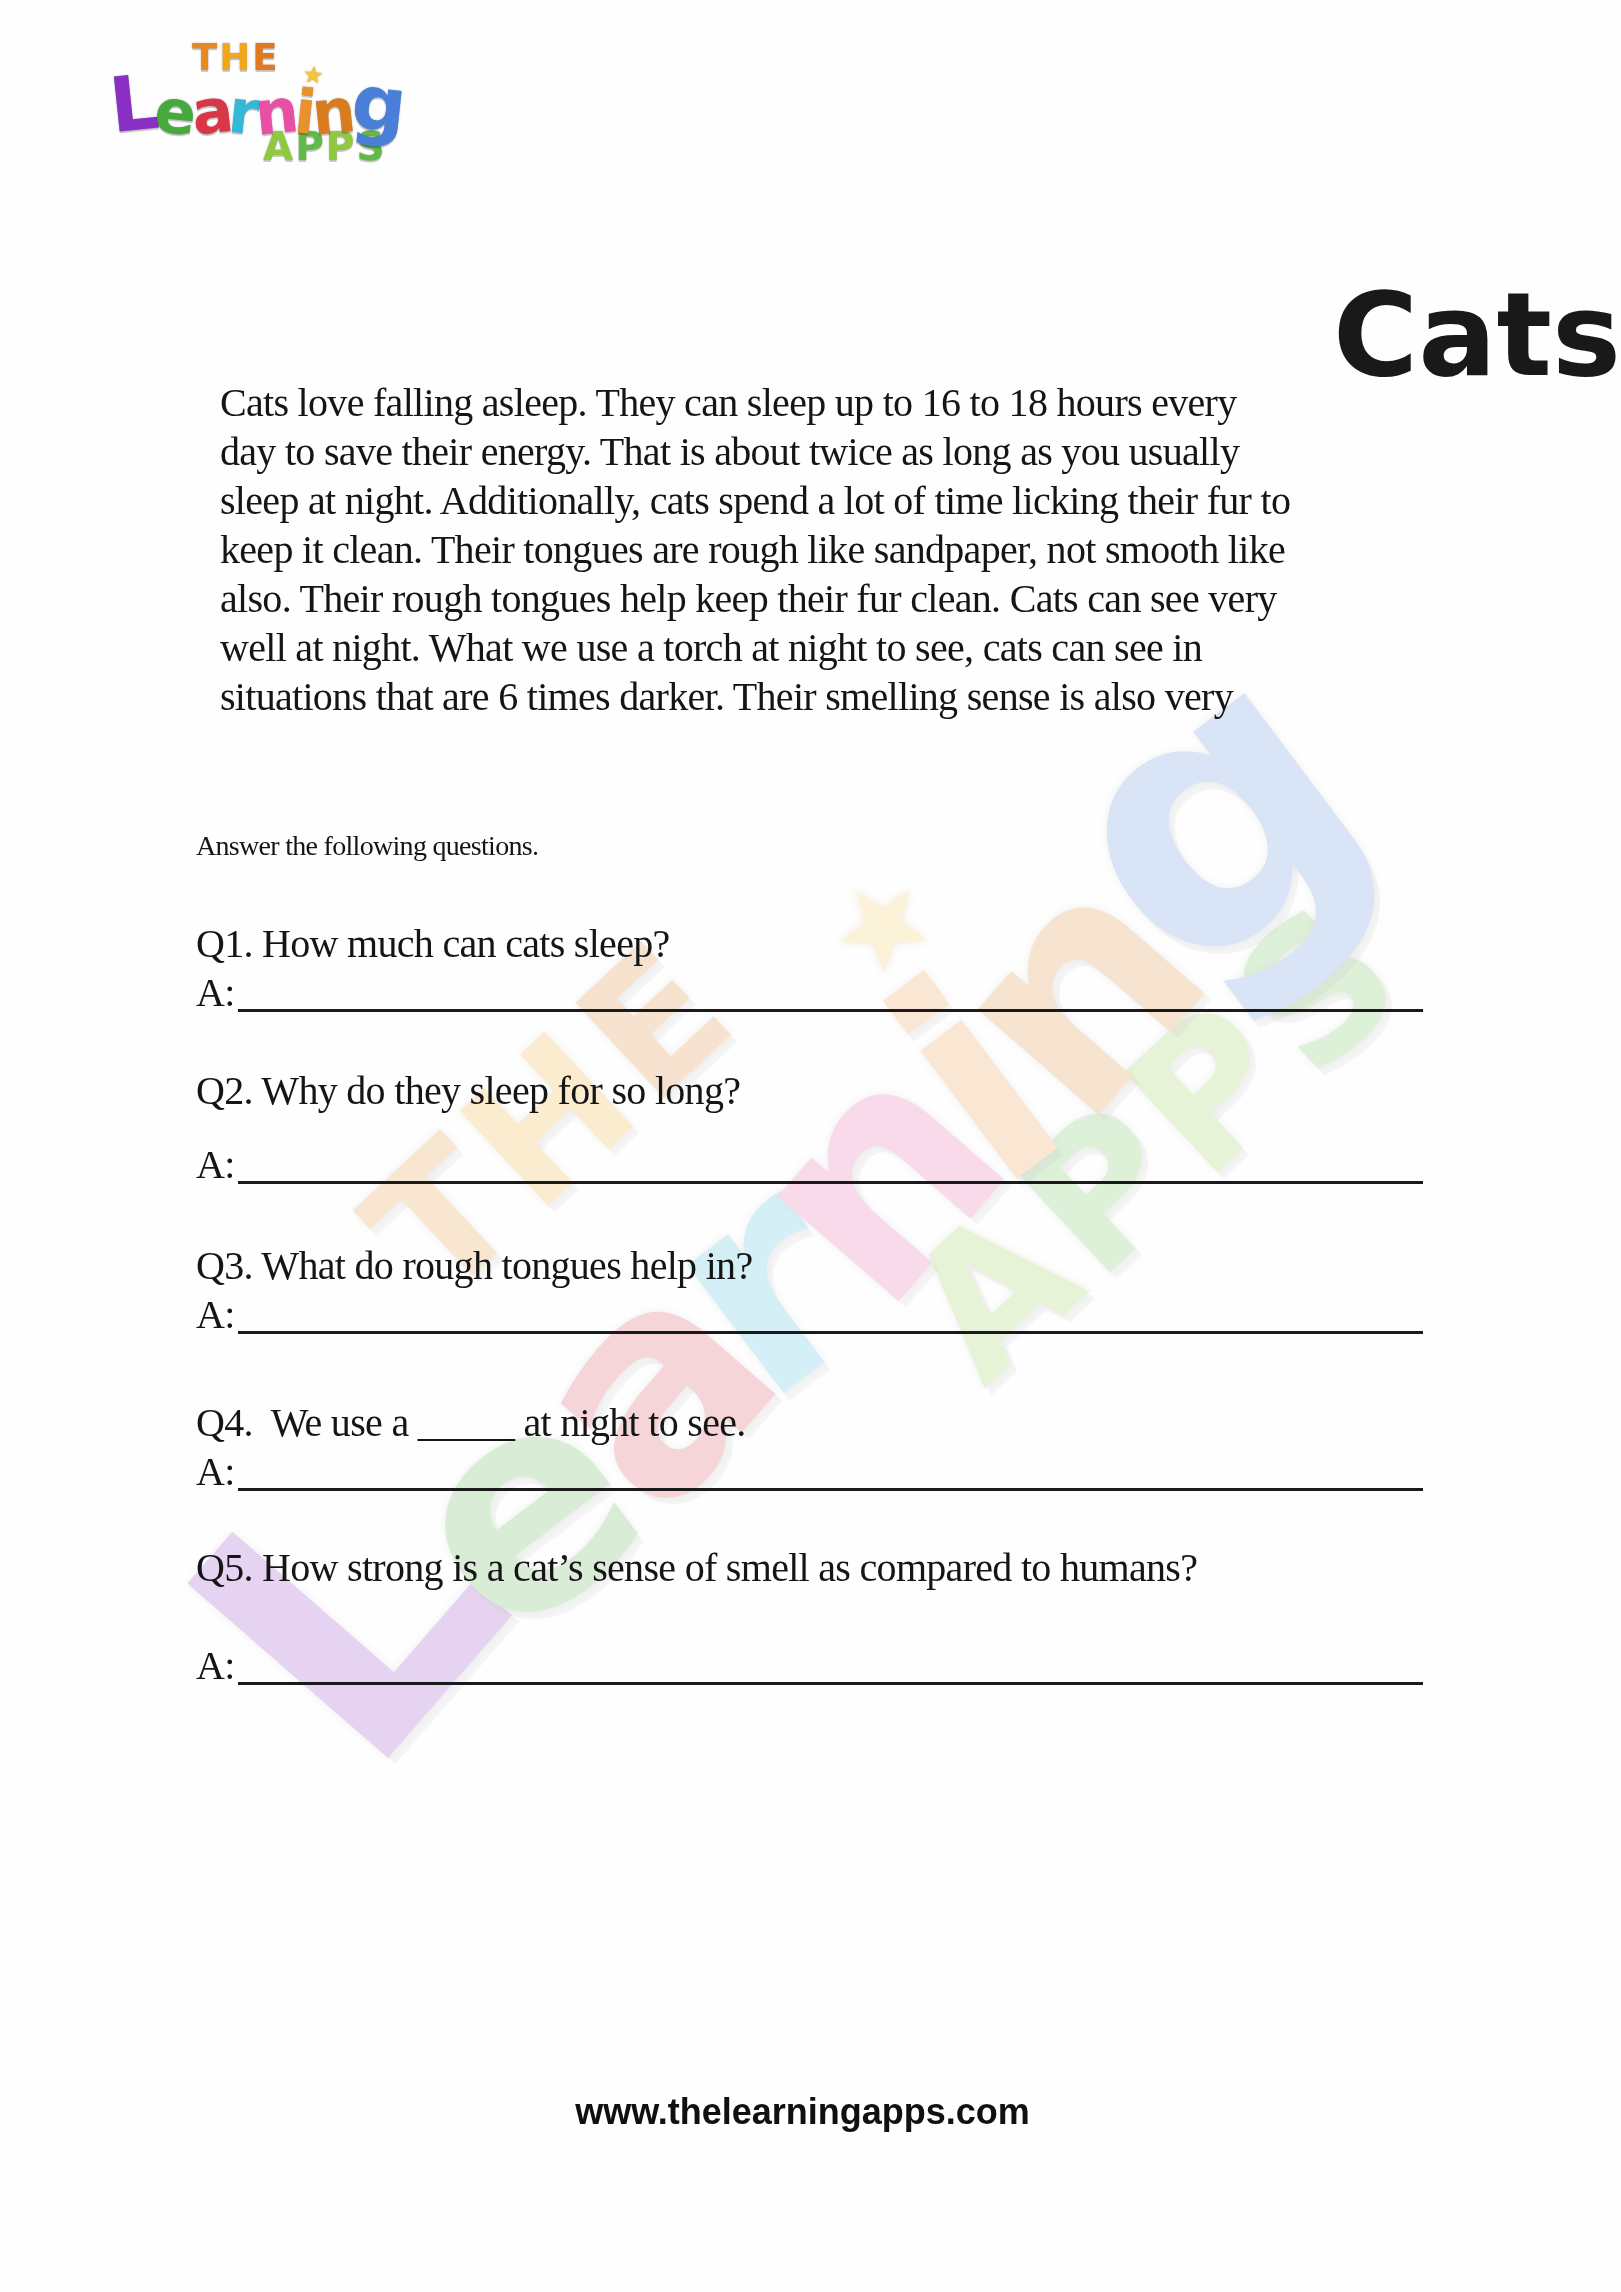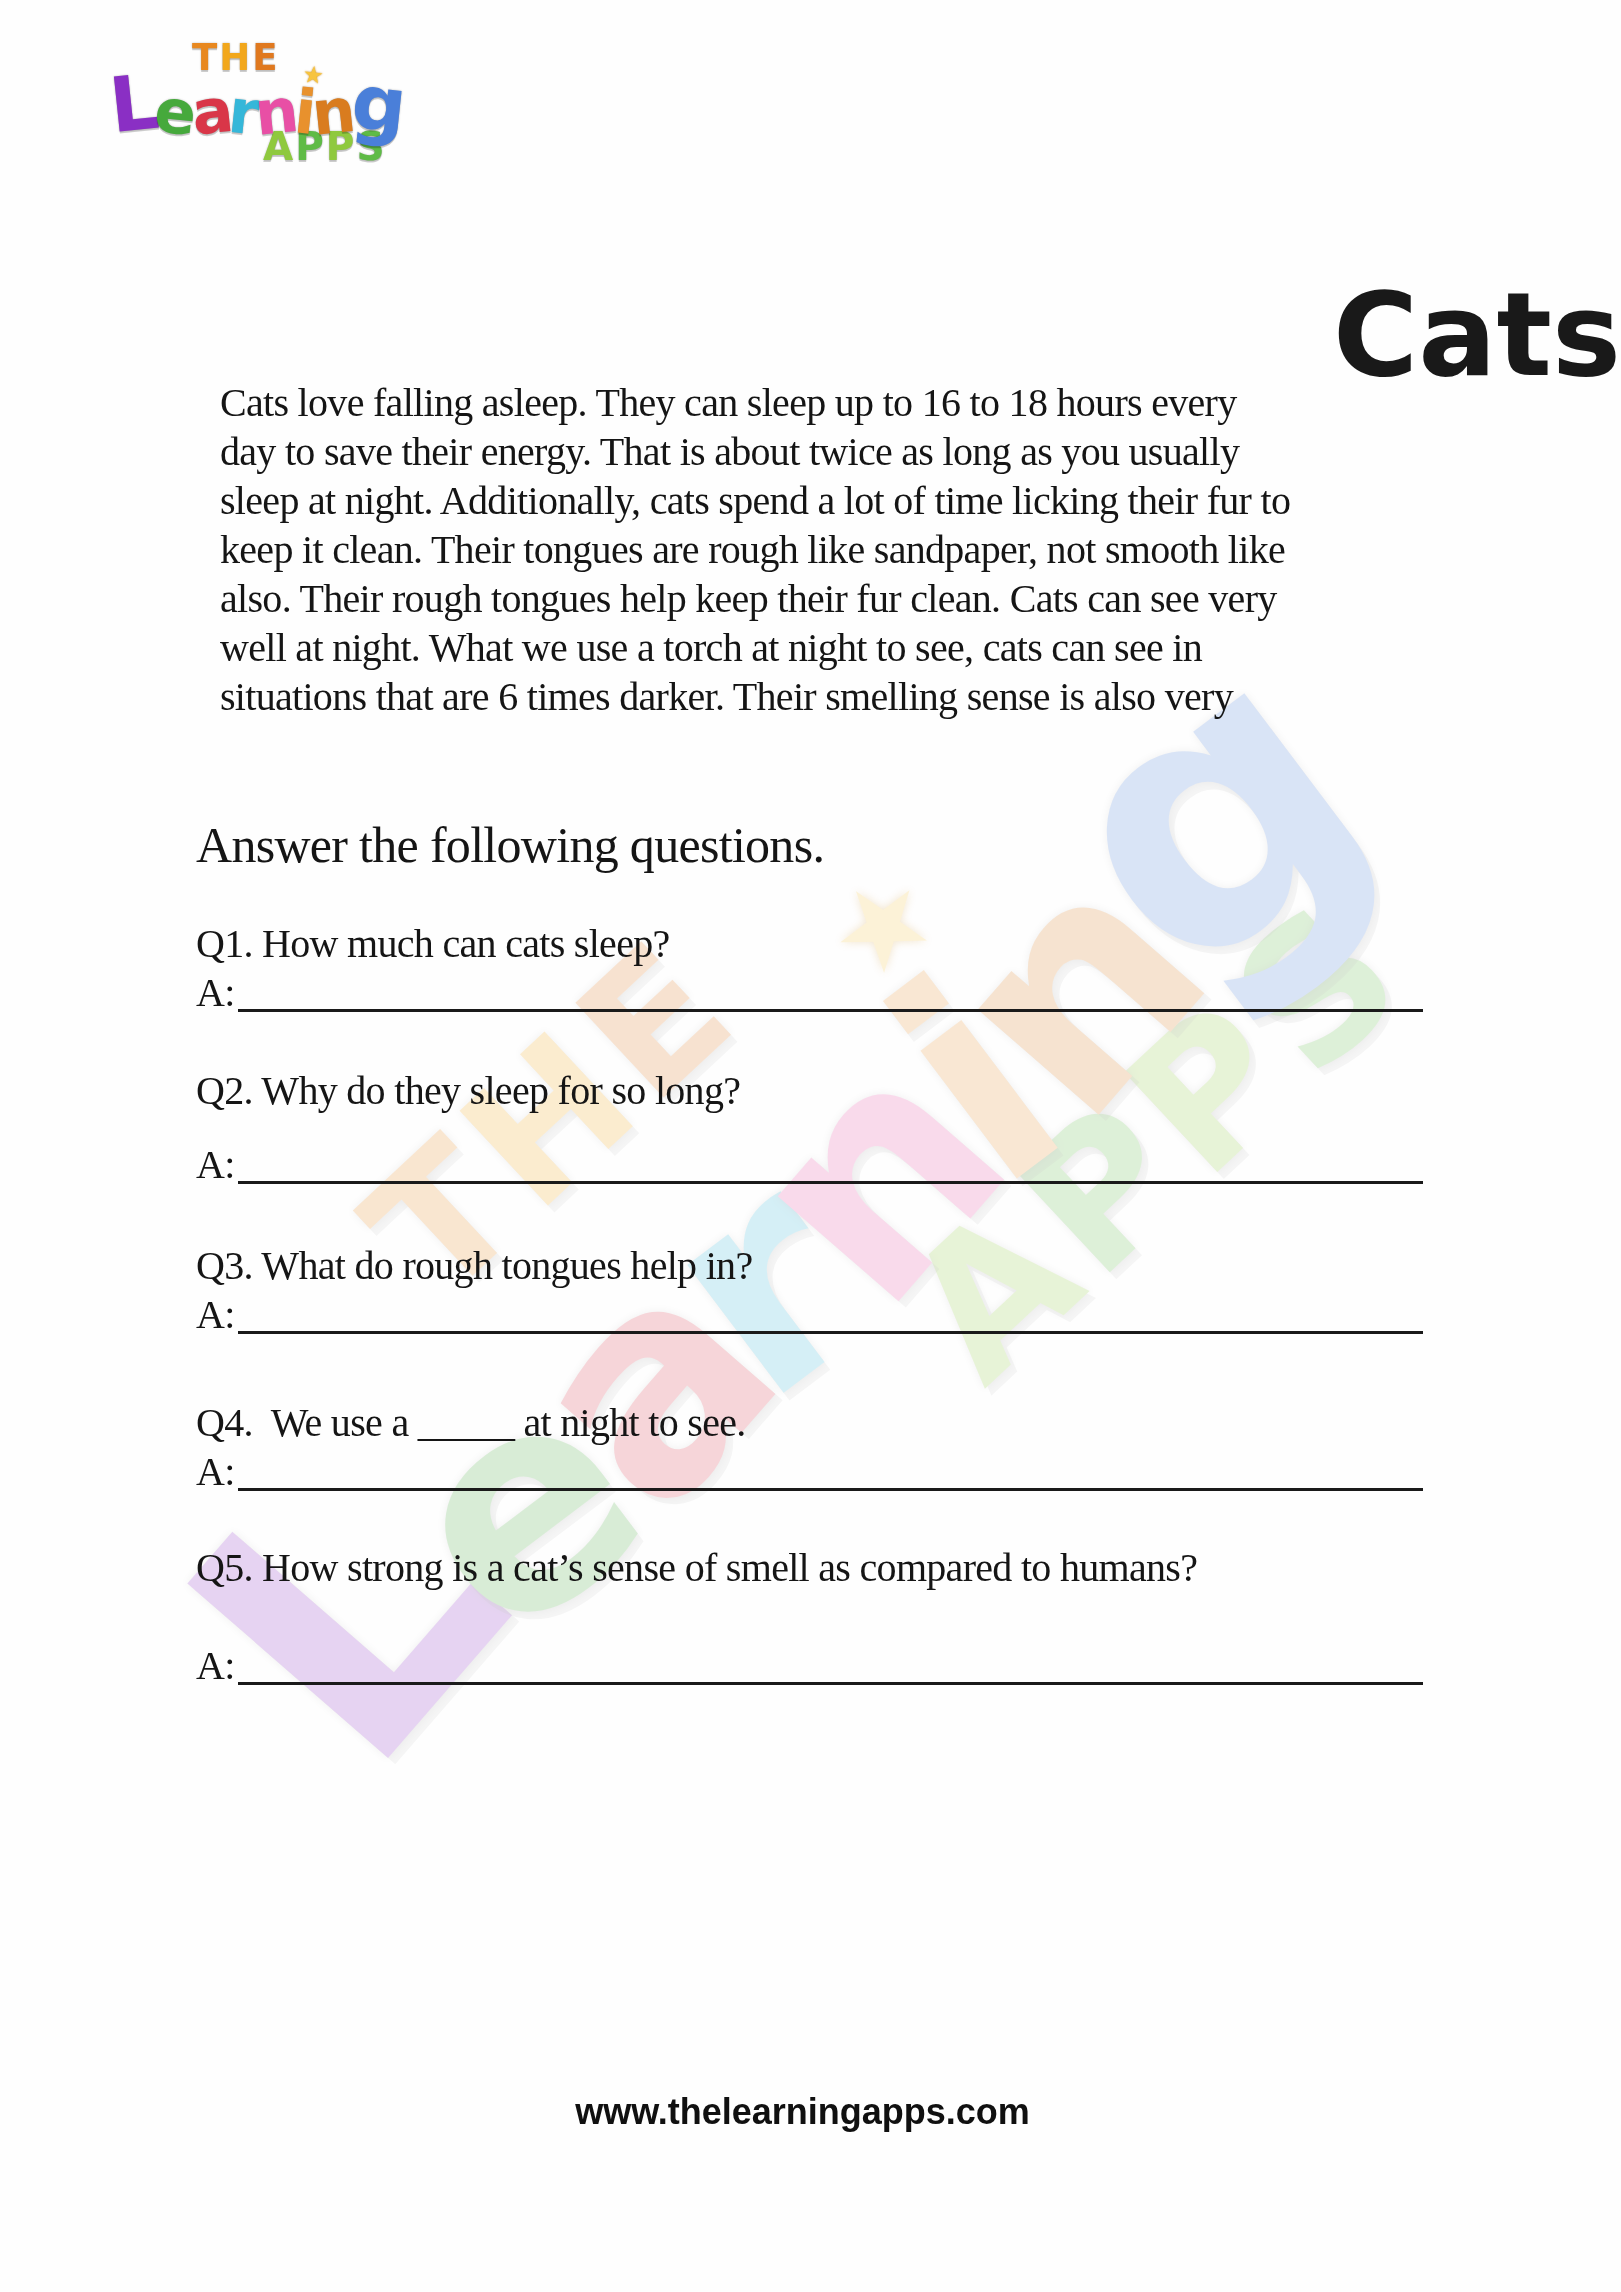--- a/index.html
+++ b/index.html
@@ -31,21 +31,21 @@
   .header-logo{position:absolute;left:110px;top:39px;z-index:1;}
   
   .title{
     position:absolute;left:0;right:0;top:189px;text-align:right;z-index:1;
     font-family:"DejaVu Sans",sans-serif;font-weight:bold;font-size:116px;color:#191919;
   }
   
   .passage{position:absolute;left:196px;top:378px;width:1264px;z-index:1;}
   .p-line{font-size:40px;line-height:49px;white-space:nowrap;letter-spacing:-0.7px;margin-left:24px;}
   
-  .instruction{position:absolute;left:196px;top:821px;font-size:50px;line-height:49px;letter-spacing:-0.7px;z-index:1;}
+  .instruction{position:absolute;left:196px;top:821px;font-size:28px;line-height:49px;letter-spacing:-0.7px;z-index:1;}
   
   .questions-layer{position:absolute;left:196px;top:0;width:1227px;height:100%;z-index:1;text-decoration:underline;}
   .question{position:absolute;left:0;width:100%;}
   .q-label{font-size:40px;line-height:49px;white-space:pre;letter-spacing:-0.7px;}
   .answer-row{display:flex;height:49px;}
   .answer-row.gap-md{margin-top:24.5px;}
   .answer-row.gap-lg{margin-top:49px;}
   .a-prefix{font-size:40px;line-height:49px;letter-spacing:-0.7px;}
   .a-line{flex:1;border-bottom:3.9px solid #1a1a1a;margin-bottom:4.9px;margin-left:2.9px;}
   

